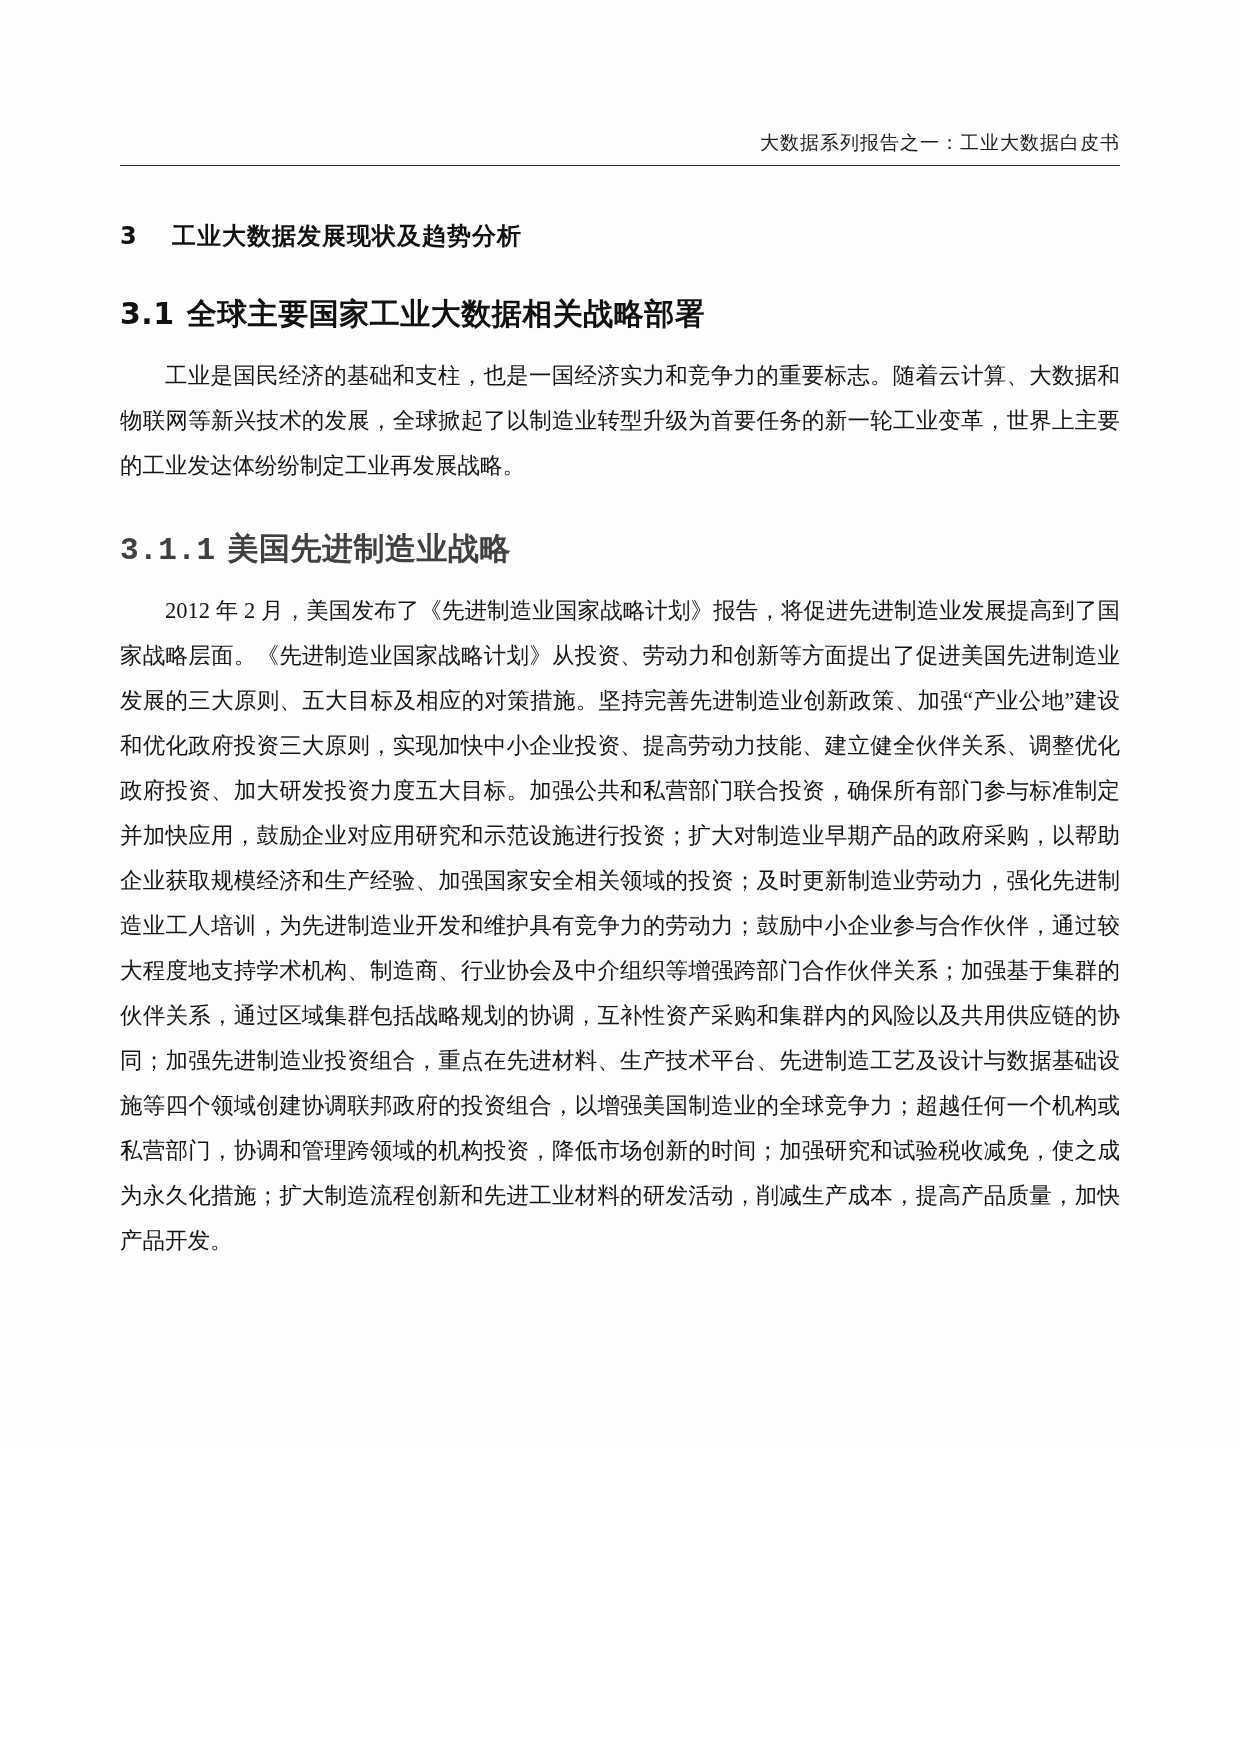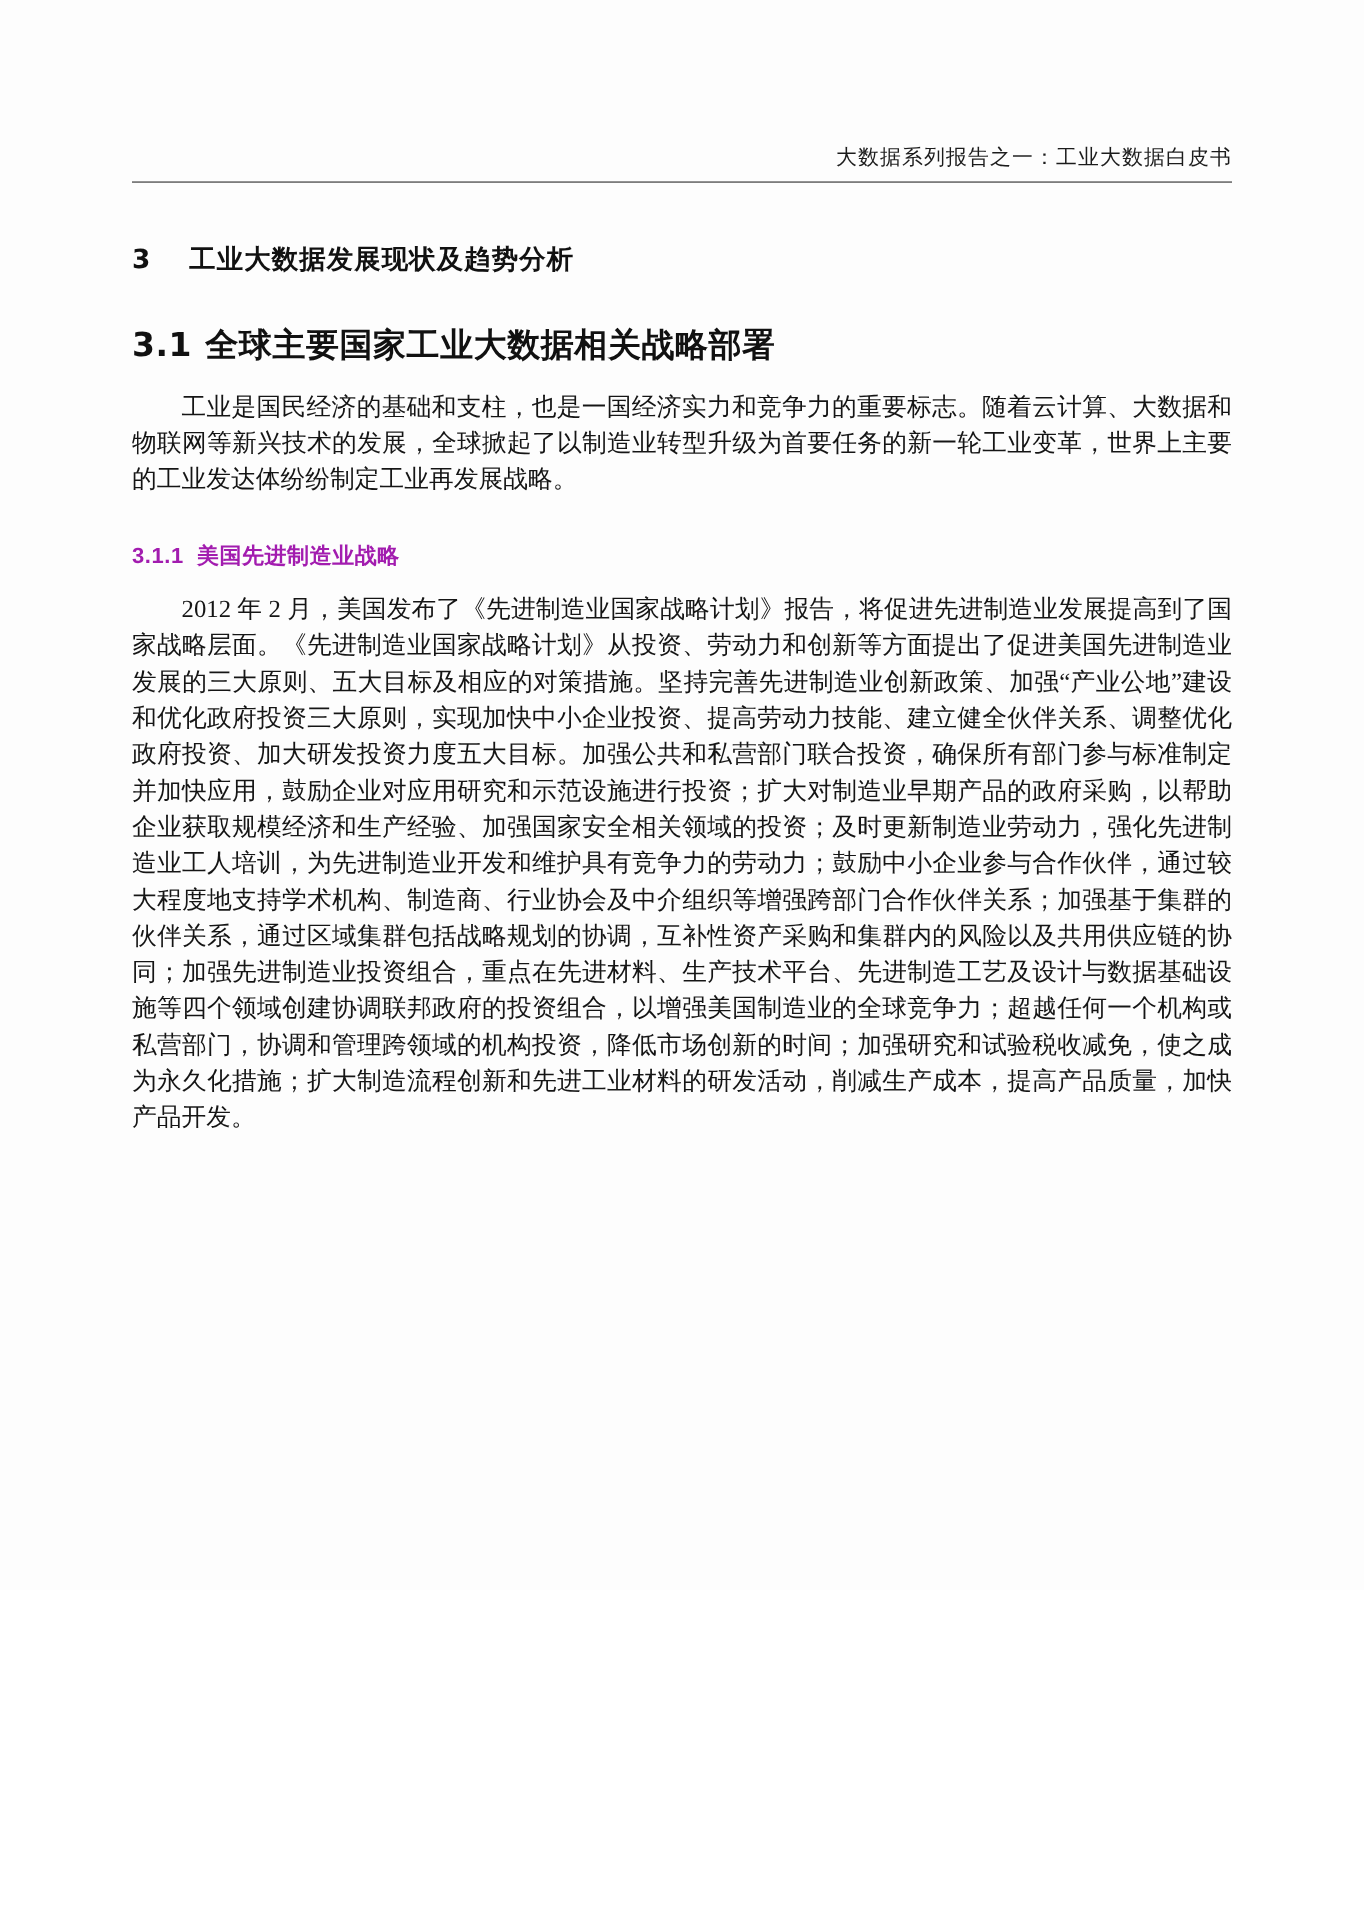--- a/index.html
+++ b/index.html
@@ -68,36 +68,36 @@
     margin: 42px 0 0 0;
     letter-spacing: 0.5px;
     color: #111;
   }
   h2.section .num {
     display: inline-block;
     margin-right: 12px;
   }
 
   h3.subsection {
-    font-family: Liberation Sans, sans-serif;
-    font-size: 20px;
+    font-family: Liberation Mono, monospace;
+    font-size: 31px;
     font-weight: bold;
     margin: 40px 0 0 0;
     letter-spacing: 0.5px;
-    color: #a21caf;
+    color: #404040;
   }
   h3.subsection .num {
     display: inline-block;
     margin-right: 12px;
   }
 
   p.body {
     font-family: "Liberation Serif", "DejaVu Serif", serif;
     font-size: 22.5px;
-    line-height: 33px;
+    line-height: 45px;
     text-align: justify;
     text-justify: inter-ideograph;
     margin: 18px 0 0 0;
     text-indent: 45px;
     color: #151515;
   }
 
   
   .page-number {
     position: absolute;

